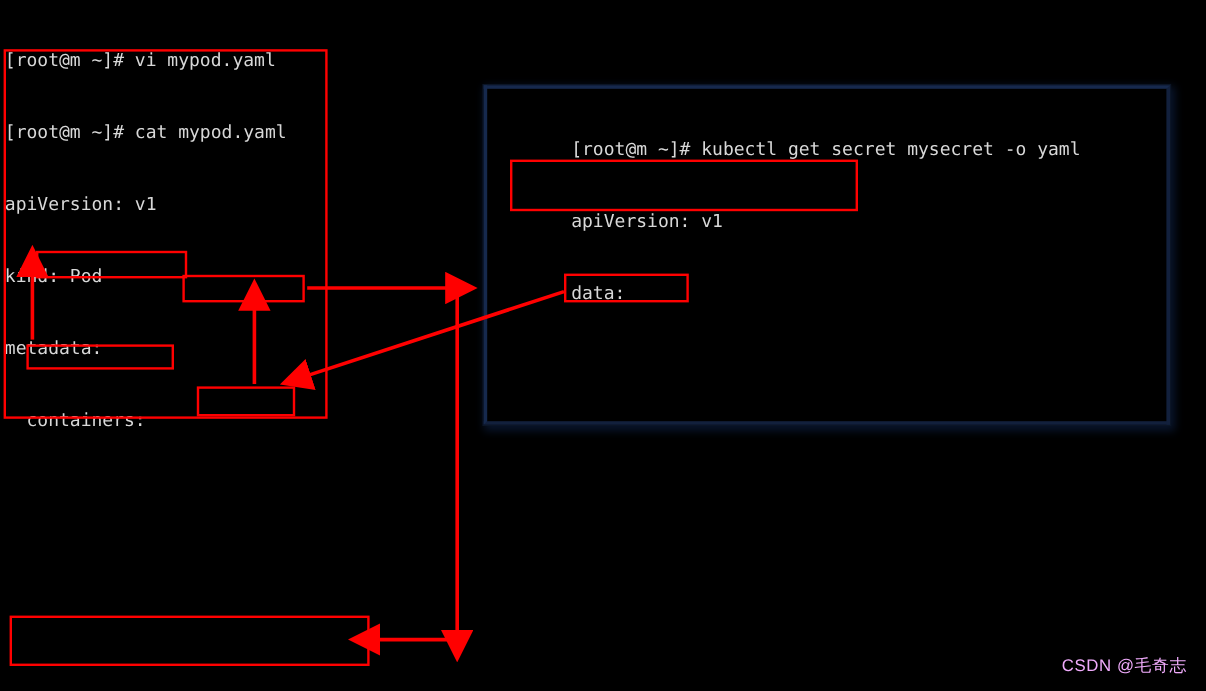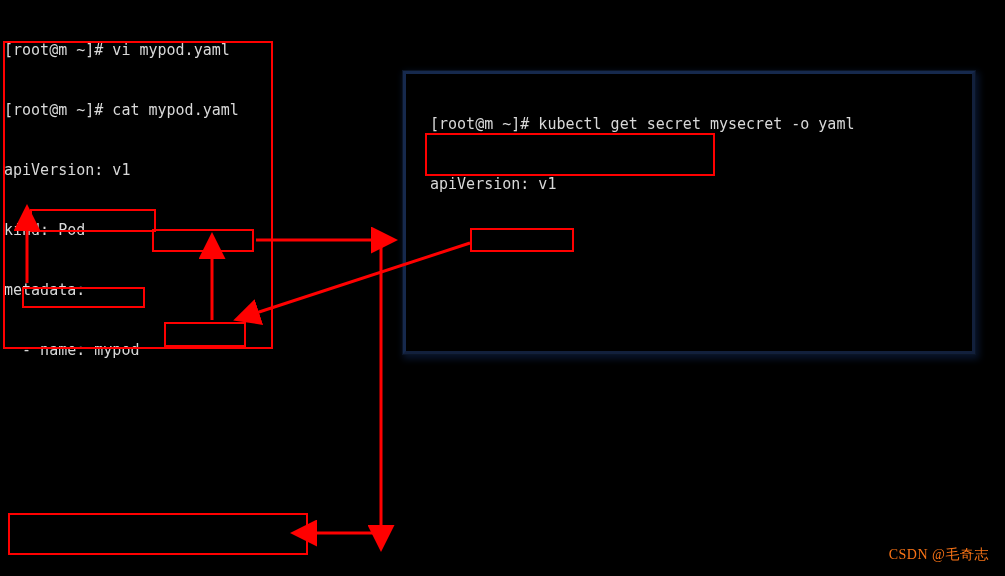--- a/index.html
+++ b/index.html
@@ -45,50 +45,51 @@
     color: #d8d8d8;
     font-family: "DejaVu Sans Mono", "Liberation Mono", monospace;
     font-size: 15px;
     line-height: 20px;
     white-space: pre;
   }
   #secret-window .ln {
     height: 20px;
     padding-left: 24px;
     white-space: pre;
+    margin-left: 46px;
   }
 
   
   .rbox {
     position: absolute;
     border: 2px solid #ff0000;
     pointer-events: none;
   }
   svg.anno { position: absolute; left: 0; top: 0; width: 1005px; height: 576px; overflow: visible; pointer-events: none; }
 
   
   #watermark {
     position: absolute;
     right: 16px; bottom: 12px;
-    color: #f97316;
-    font-family: Liberation Serif, serif;
+    color: #f0abfc;
+    font-family: Liberation Sans, sans-serif;
     font-size: 14px;
     letter-spacing: 0.5px;
   }
 </style>
 </head>
 <body>
 
 <div id="terminal">
   <div class="ln">[root@m ~]# vi mypod.yaml</div>
   <div class="ln">[root@m ~]# cat mypod.yaml</div>
   <div class="ln">apiVersion: v1</div>
   <div class="ln">kind: Pod</div>
   <div class="ln">metadata:</div>
-  <div class="ln">  - name: mypod</div>
+  <div class="ln">  containers:</div>
   
   
   
   
   
   
   
   
   
   
@@ -101,20 +102,21 @@
   
   
   
   
   
 </div>
 
 <div id="secret-window">
   <div class="ln">[root@m ~]# kubectl get secret mysecret -o yaml</div>
   <div class="ln">apiVersion: v1</div>
+  <div class="ln">data:</div>
   
   
   
   
   
   
   
   
   
   

